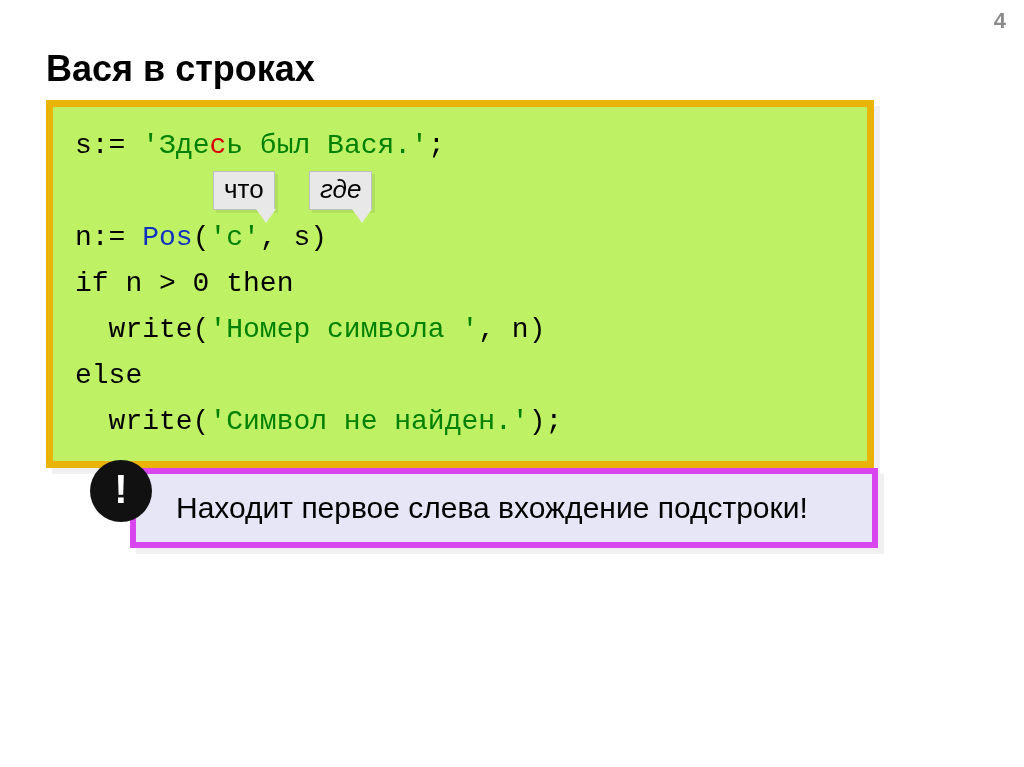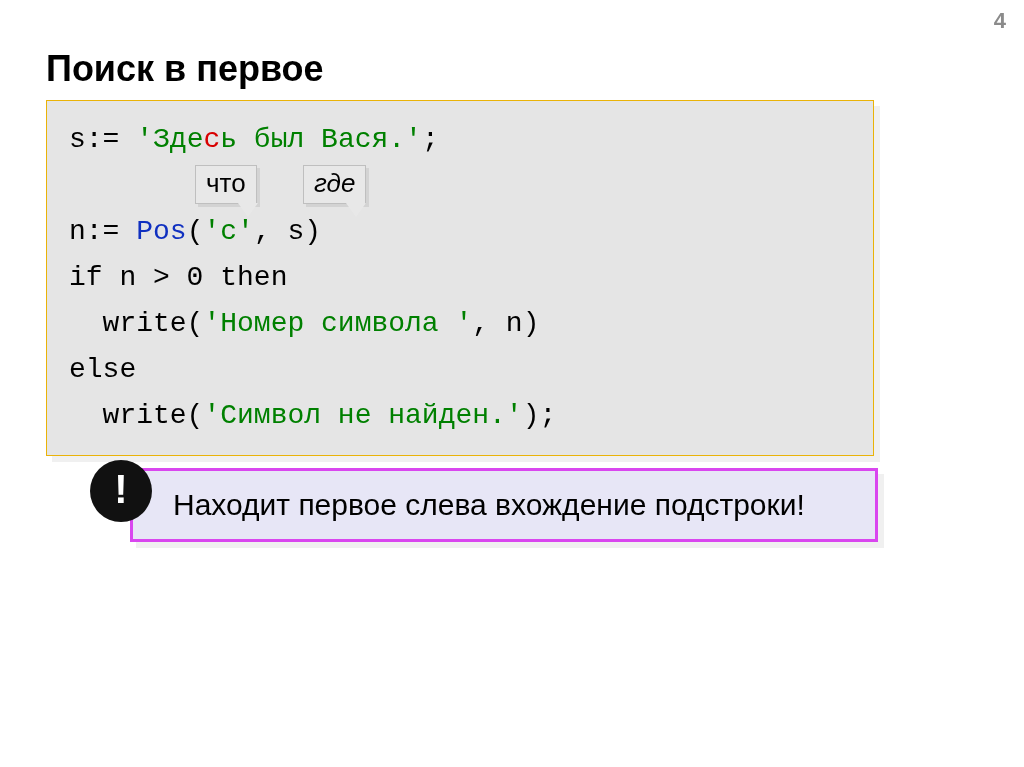--- a/index.html
+++ b/index.html
@@ -30,22 +30,22 @@
     left: 46px;
     font-size: 36px;
     font-weight: bold;
     color: #000;
   }
   .codeblock {
     position: absolute;
     top: 100px;
     left: 46px;
     width: 828px;
-    background: #e5e5e5;
-    border: 1px solid #eab308;
+    background: #bef264;
+    border: 7px solid #eab308;
     box-shadow: 6px 6px 0 rgba(0,0,0,0.06);
     padding: 16px 21px 16px 22px;
     box-sizing: border-box;
   }
   .code {
     font-family: "Courier New", Courier, monospace;
     font-size: 28px;
     line-height: 46px;
     color: #000;
     white-space: pre;
@@ -84,21 +84,21 @@
     border-right: 11px solid transparent;
     border-top: 16px solid #bfbfbf;
     z-index: -1;
   }
   .note {
     position: absolute;
     top: 468px;
     left: 130px;
     width: 748px;
     background: #e7e6f6;
-    border: 3px solid #d946ef;
+    border: 6px solid #d946ef;
     box-shadow: 6px 6px 0 rgba(0,0,0,0.06);
     padding: 14px 20px 14px 40px;
     box-sizing: border-box;
   }
   .note-text {
     font-size: 30px;
     line-height: 40px;
     color: #000;
   }
   .excl {
@@ -121,32 +121,32 @@
     transform: translateY(-2px);
   }
 </style>
 </head>
 <body>
 
 <div class="slide">
 
   <div class="page-number">4</div>
 
-  <div class="title">Поиск в первое</div>
+  <div class="title">Вася в строках</div>
 
   <div class="codeblock">
     <div class="code"><span>s:= </span><span class="kw-str">'</span><span class="kw-str">Зде</span><span class="kw-hl">с</span><span class="kw-str">ь был Вася.</span><span class="kw-str">'</span><span>;</span>
 <span> </span>
 <span>n:= </span><span class="kw-fn">Pos</span><span>(</span><span class="kw-str">'с'</span><span>, s)</span>
 <span>if n &gt; 0 then</span>
 <span>  write(</span><span class="kw-str">'Номер символа '</span><span>, n)</span>
 <span>else</span>
 <span>  write(</span><span class="kw-str">'Символ не найден.'</span><span>);</span></div>
 
-    <div class="tooltip" style="top:64px; left:148px;">
+    <div class="tooltip" style="top:64px; left:160px;">
       <span>что</span>
       <div class="tailborder"></div><div class="tail"></div>
     </div>
     <div class="tooltip" style="top:64px; left:256px;font-style:italic;">
       <span>где</span>
       <div class="tailborder"></div><div class="tail"></div>
     </div>
   </div>
 
   <div class="note">

